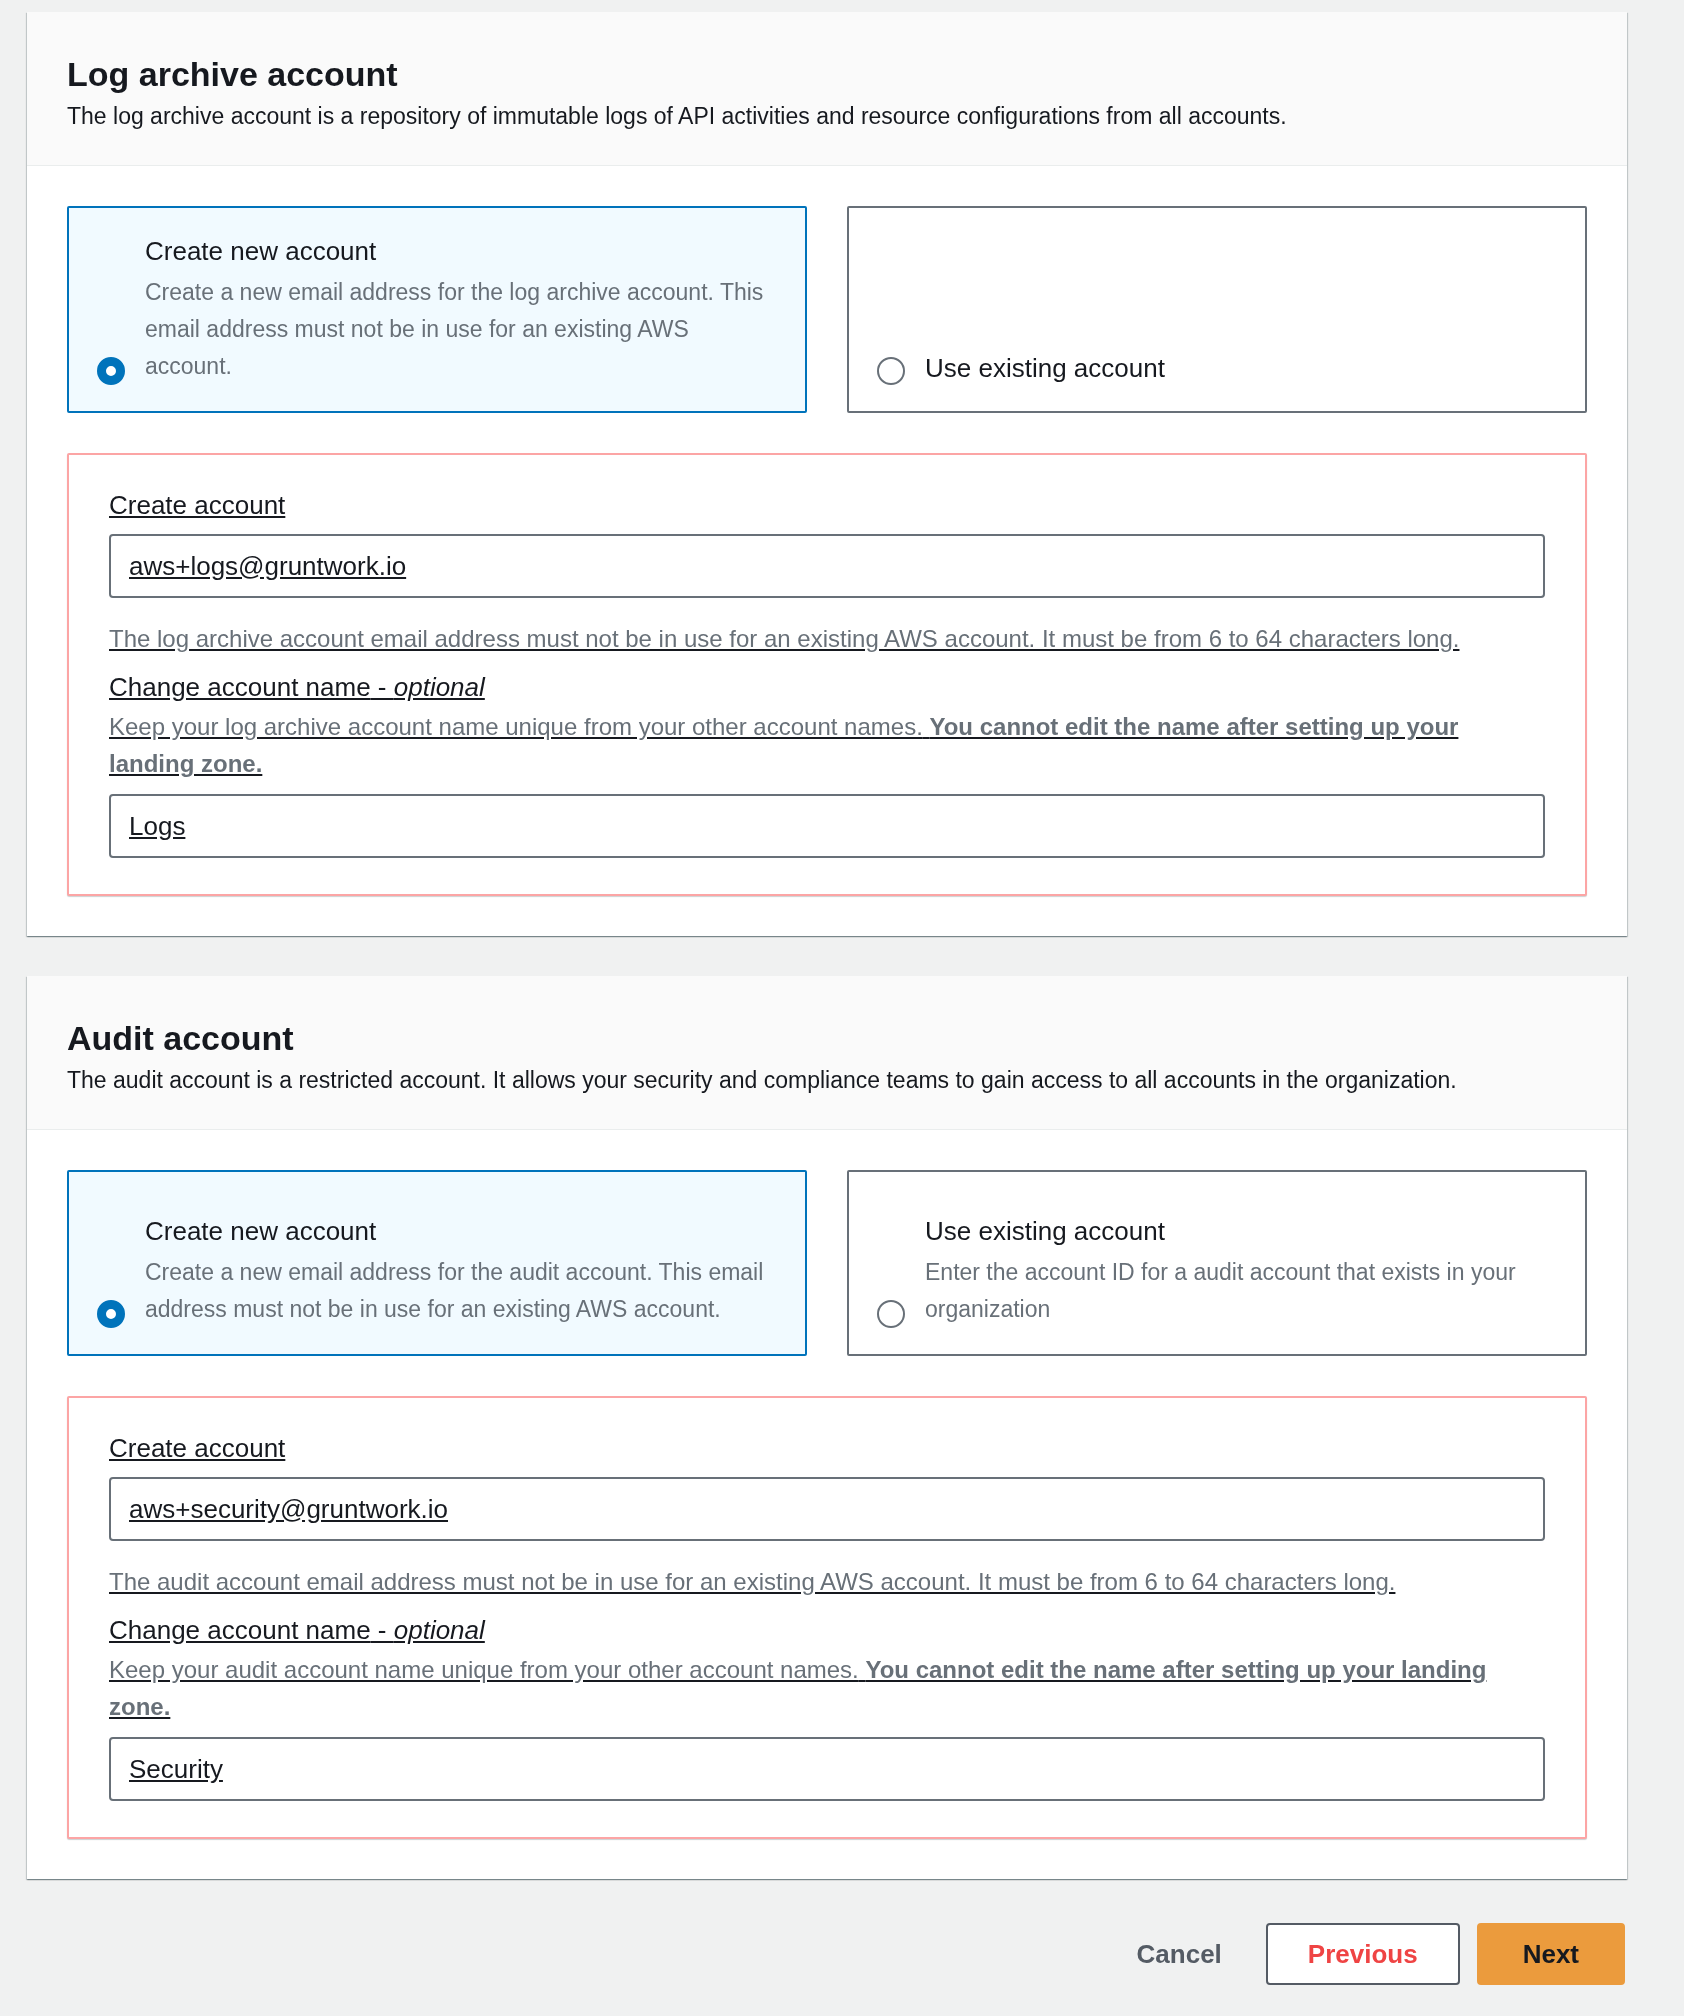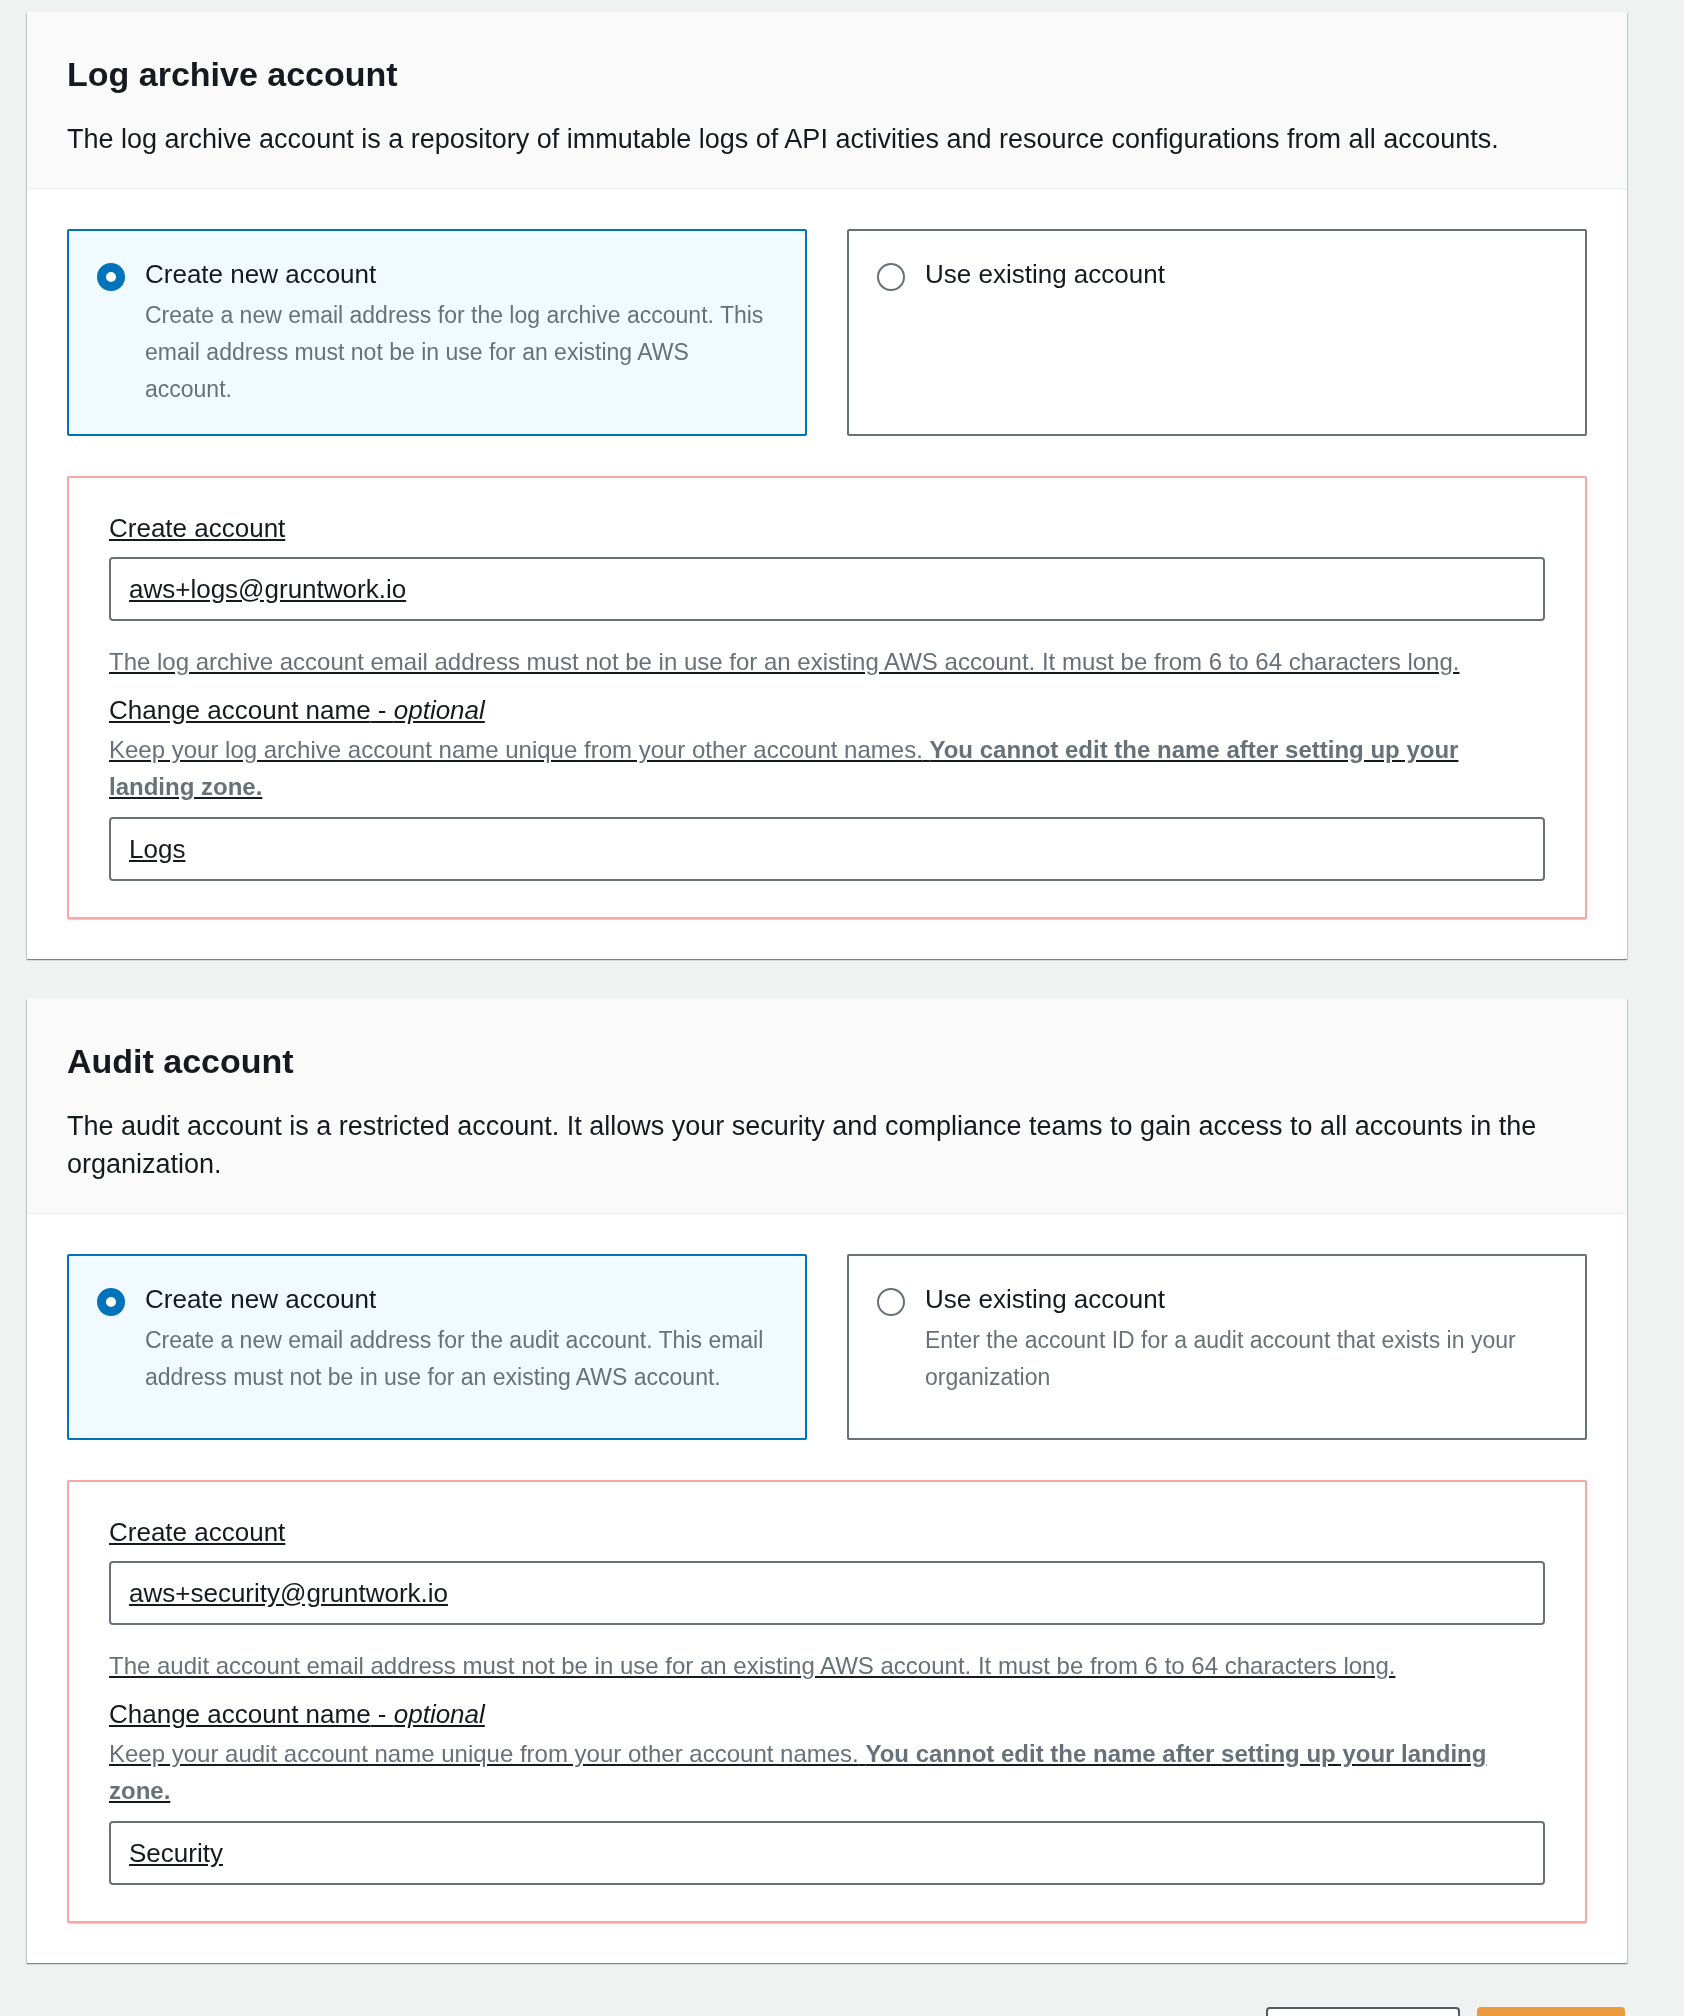--- a/index.html
+++ b/index.html
@@ -21,35 +21,35 @@
   .section-header {
     background: #fafafa;
     padding: 42px 40px 30px 40px;
     border-bottom: 1px solid #eaeded;
   }
   .section-title {
     font-size: 34px; font-weight: 700; line-height: 40px; margin: 0;
     color: #16191f;
   }
   .section-desc {
-    margin-top: 26px;
-    font-size: 27px; line-height: 38px; color: #16191f;
+    margin-top: 3px;
+    font-size: 23px; line-height: 38px; color: #16191f;
   }
   .section-body { padding: 40px; background: #ffffff; }
 
   .tiles { display: flex; gap: 40px; }
   .tile {
     flex: 1;
     border: 2px solid #687078;
     border-radius: 2px;
     background: #ffffff;
     padding: 26px 28px;
     min-height: 186px;
     display: flex;
-    align-items: flex-start;
+    align-items: flex-end;
     cursor: pointer;
   }
   .tile.selected { border-color: #0073bb; background: #f1faff; }
   .radio {
     flex: 0 0 auto;
     width: 28px; height: 28px;
     border-radius: 50%;
     background: #ffffff;
     border: 2px solid #687078;
     margin-top: 6px;

